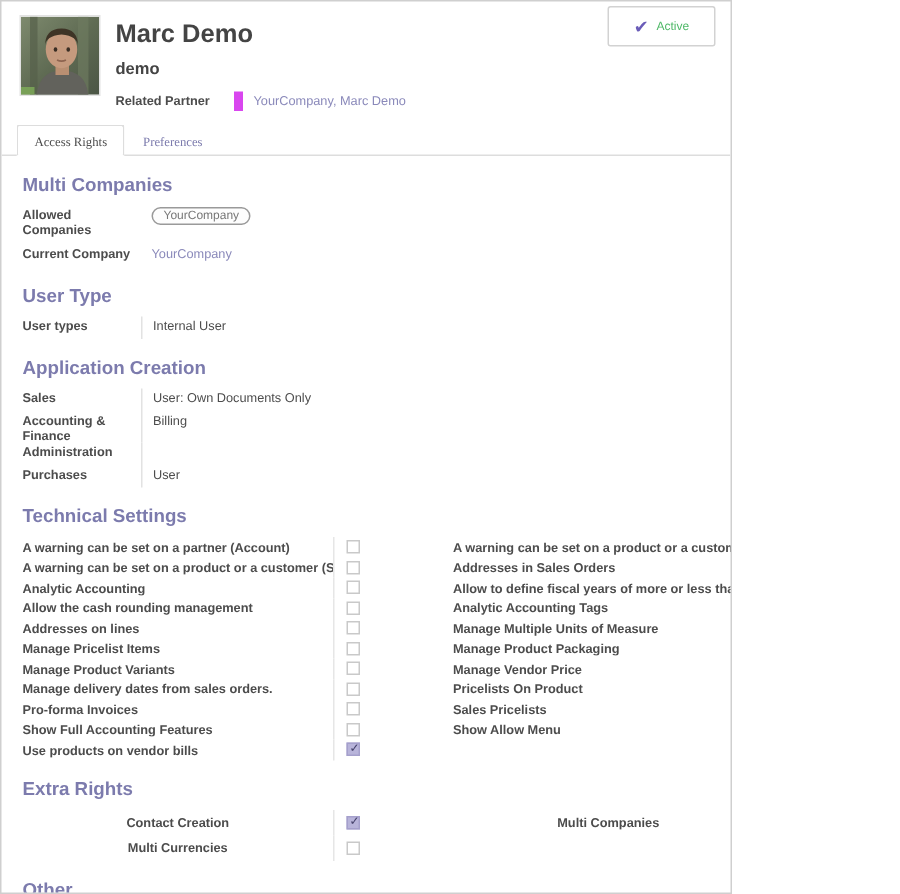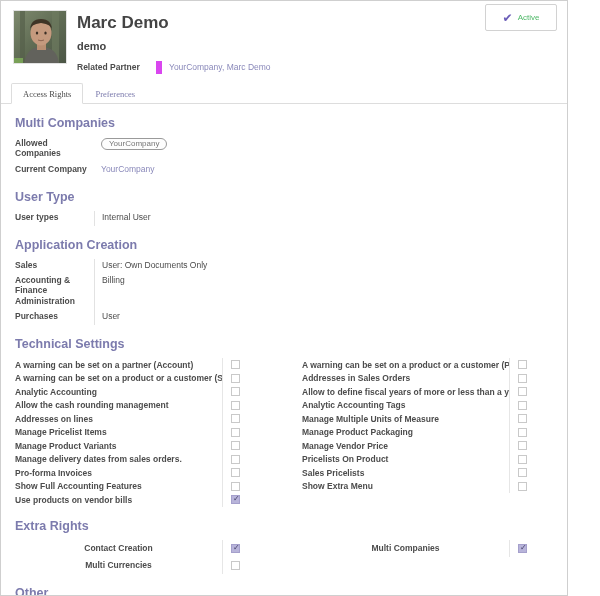--- a/index.html
+++ b/index.html
@@ -3,21 +3,21 @@
 <meta charset="utf-8">
 <style>
   * { box-sizing: border-box; margin: 0; padding: 0; }
   html, body { background: #fff; }
   body {
     width: 600px; height: 596px;
     font-family: "Liberation Sans", "DejaVu Sans", sans-serif;
     color: #4c4c4c;
   }
   .page {
-    width: 568px; height: 596px;
+    width: 488px; height: 596px;
     border: 1px solid #cfcfcf;
     background: #fff;
     overflow: hidden;
     position: relative;
   }
   
   .header { display: flex; padding: 9px 12px 0 12px; position: relative; }
   .avatar {
     width: 54px; height: 54px; flex: 0 0 54px;
     border: 1px solid #e2e2e2; overflow: hidden;
@@ -340,21 +340,21 @@
             </div>
 
             <div class="check-row">
               <span class="check-label">Sales Pricelists</span>
               <span class="check-cell">
                 <span class="checkbox"></span>
               </span>
             </div>
 
             <div class="check-row">
-              <span class="check-label">Show Extra Menu</span>
+              <span class="check-label">Show Allow Menu</span>
               <span class="check-cell">
                 <span class="checkbox"></span>
               </span>
             </div>
           </div>
       </div>
     </section>
 
     <section class="roomy">
       <h2 class="sec-title">Extra Rights</h2>

